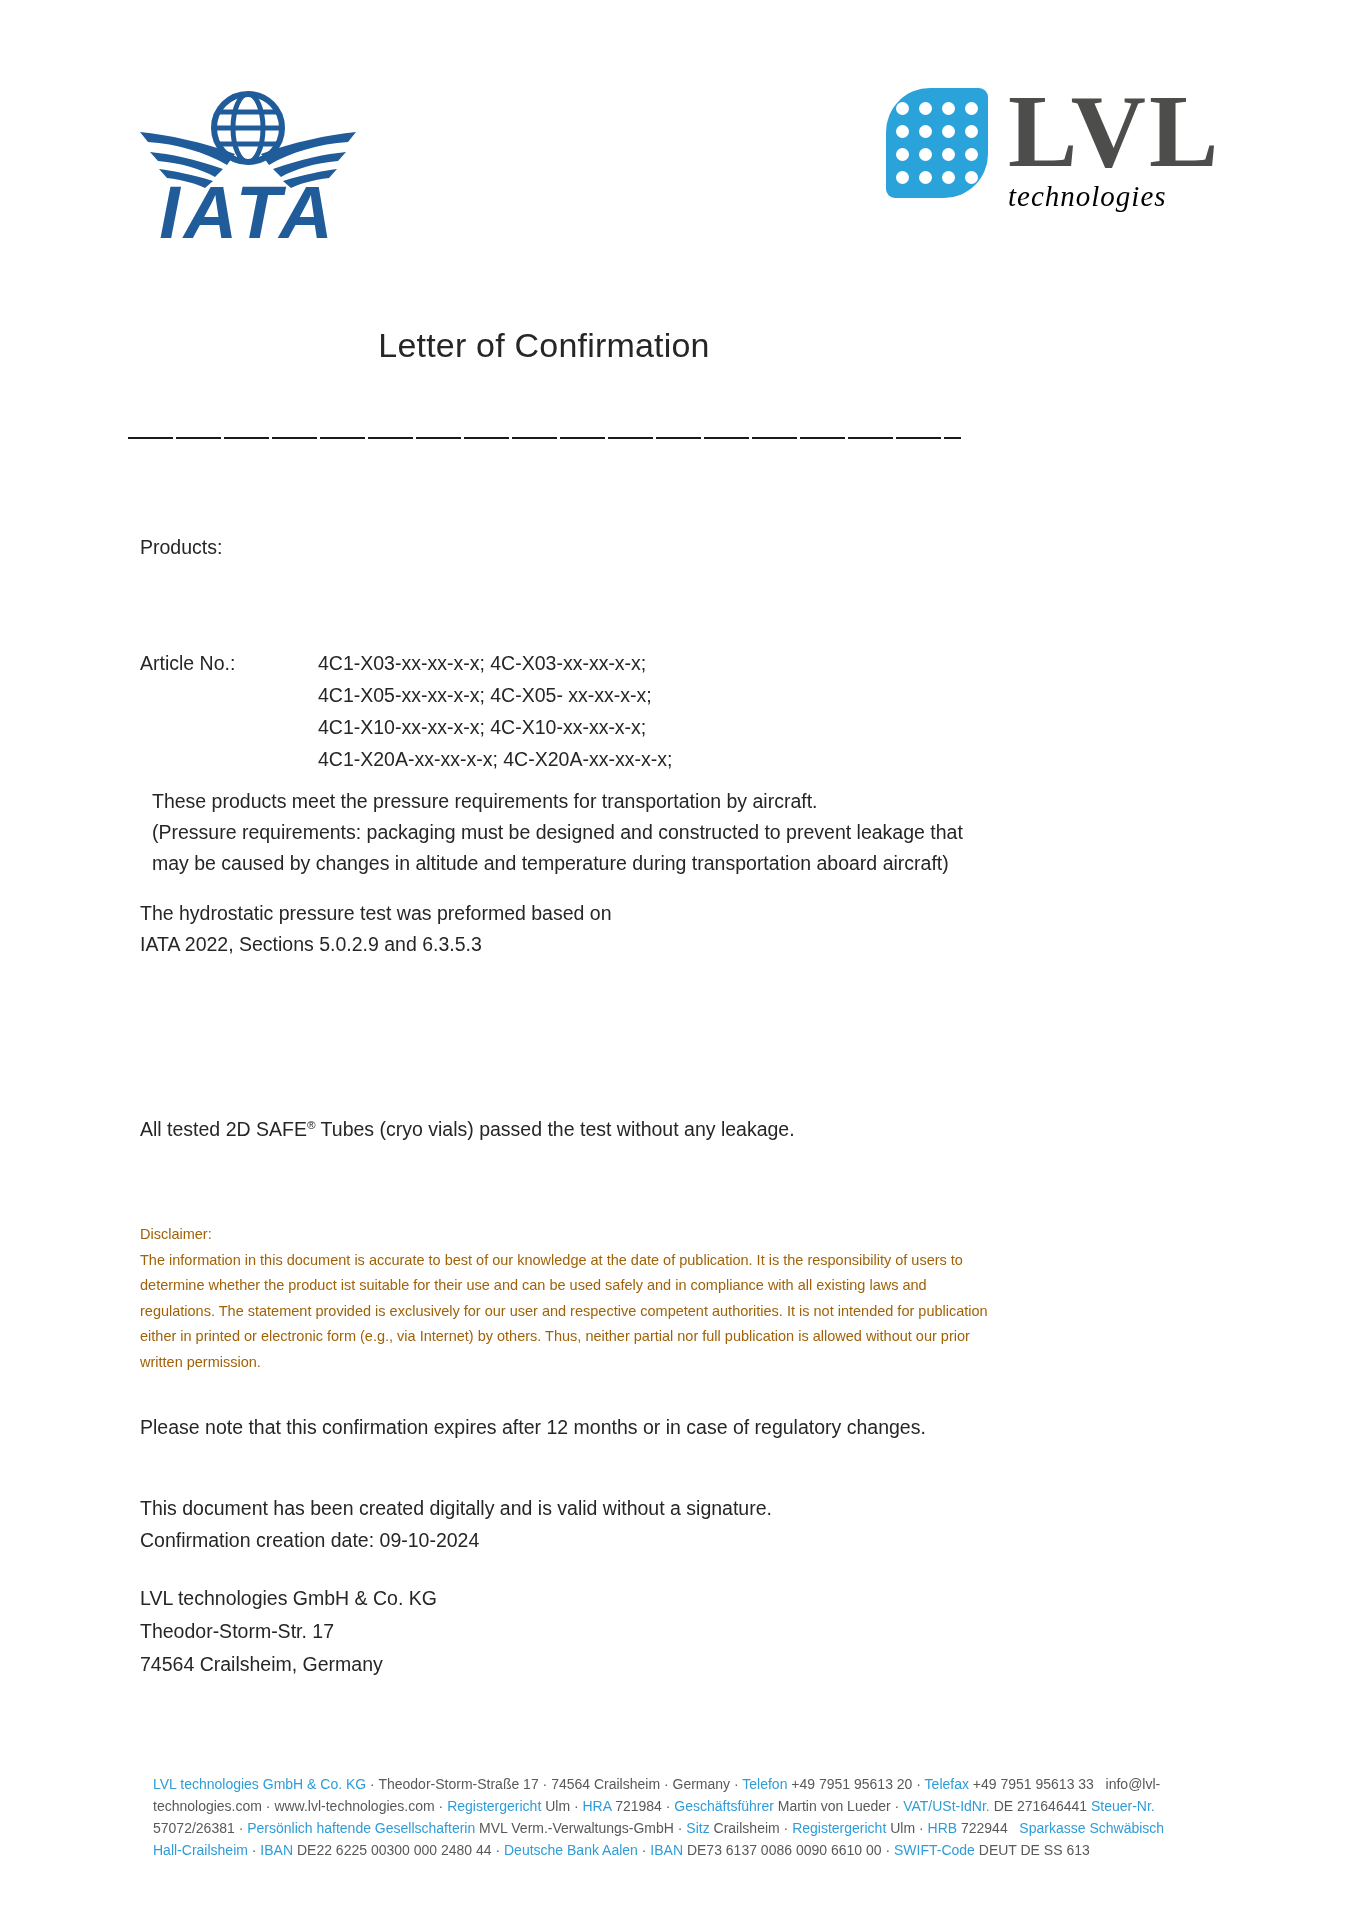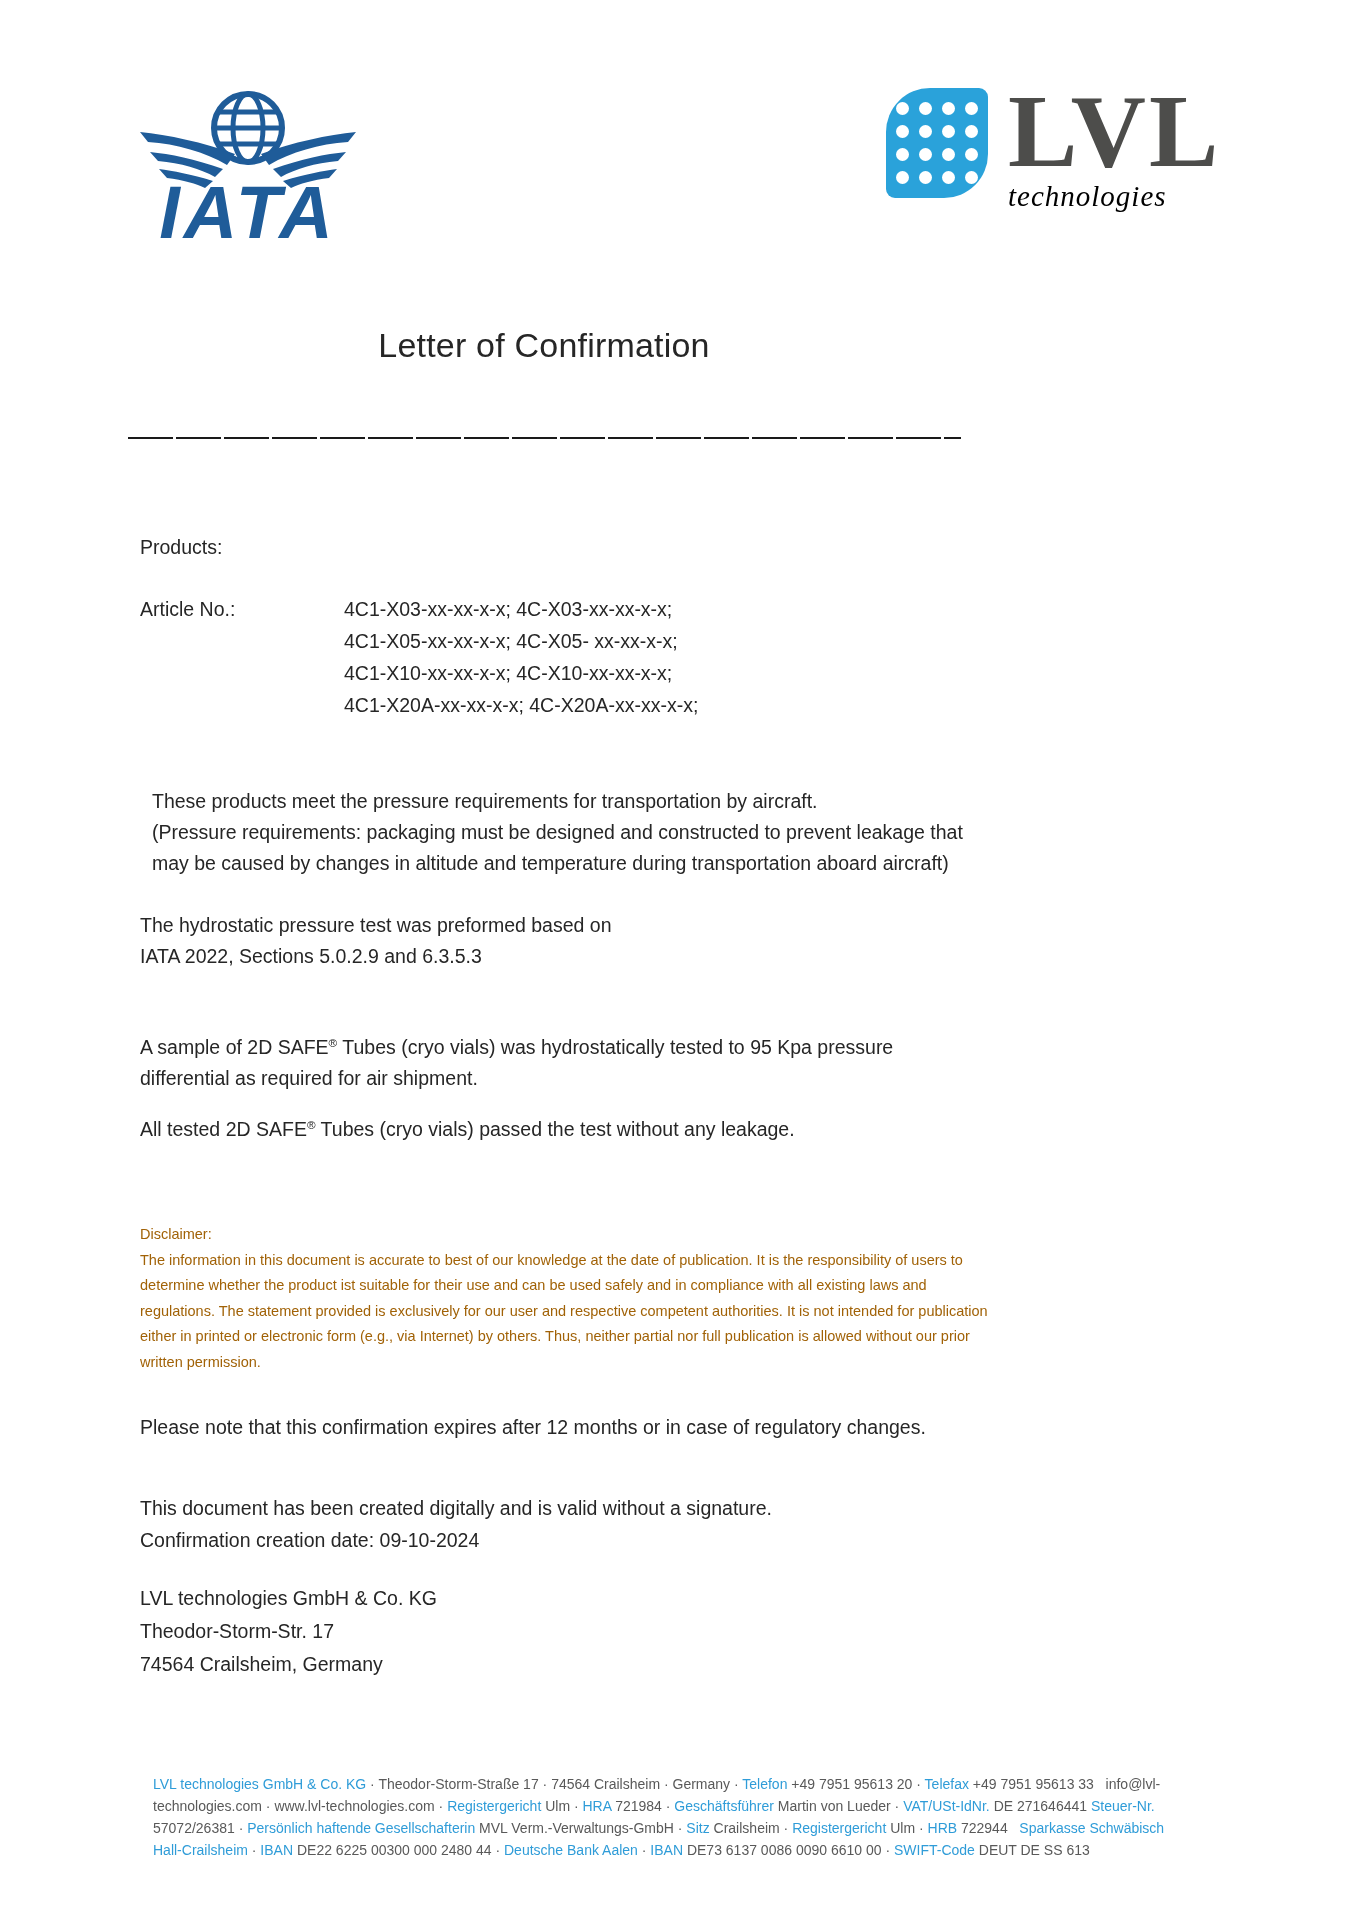--- a/index.html
+++ b/index.html
@@ -122,41 +122,40 @@
     </div>
   </div>
 
   <h1 class="title">Letter of Confirmation</h1>
   <div class="divider"></div>
 
   <div class="kv" style="top:531px;">
     <div>Products:</div>
   </div>
 
-  <div class="kv" style="top:593px;gap:26px;">
+  <div class="kv" style="top:647px;">
     <div>Article No.:</div>
     <div>
       <div class="val">4C1-X03-xx-xx-x-x; 4C-X03-xx-xx-x-x;</div>
       <div class="val">4C1-X05-xx-xx-x-x; 4C-X05- xx-xx-x-x;</div>
       <div class="val">4C1-X10-xx-xx-x-x; 4C-X10-xx-xx-x-x;</div>
       <div class="val">4C1-X20A-xx-xx-x-x; 4C-X20A-xx-xx-x-x;</div>
     </div>
   </div>
 
   <div class="para" style="top:786px;margin-left:12px;">
     <div>These products meet the pressure requirements for transportation by aircraft.</div>
     <div>(Pressure requirements: packaging must be designed and constructed to prevent leakage that may be caused by changes in altitude and temperature during transportation aboard aircraft)</div>
   </div>
 
-  <div class="para" style="top:898px;margin-top:12px;">
+  <div class="para" style="top:898px;">
     <div>The hydrostatic pressure test was preformed based on</div>
     <div>IATA 2022, Sections 5.0.2.9 and 6.3.5.3</div>
   </div>
 
-  <div class="para" style="top:1032px;"><span>A sample of 2D SAFE</span><sup>®</sup><span> Tubes (cryo vials) was hydrostatically tested to 95 Kpa pressure differential as required for air shipment.</span></div>
 
   <div class="para" style="top:1114px;"><span>All tested 2D SAFE</span><sup>®</sup><span> Tubes (cryo vials) passed the test without any leakage.</span></div>
 
   <div class="disclaimer">
     <span class="dlabel">Disclaimer:</span>
     <span>The information in this document is accurate to best of our knowledge at the date of publication. It is the responsibility of users to determine whether the product ist suitable for their use and can be used safely and in compliance with all existing laws and regulations. The statement provided is exclusively for our user and respective competent authorities. It is not intended for publication either in printed or electronic form (e.g., via Internet) by others. Thus, neither partial nor full publication is allowed without our prior written permission.</span>
   </div>
 
   <div class="para" style="top:1412px;">Please note that this confirmation expires after 12 months or in case of regulatory changes.</div>
 

